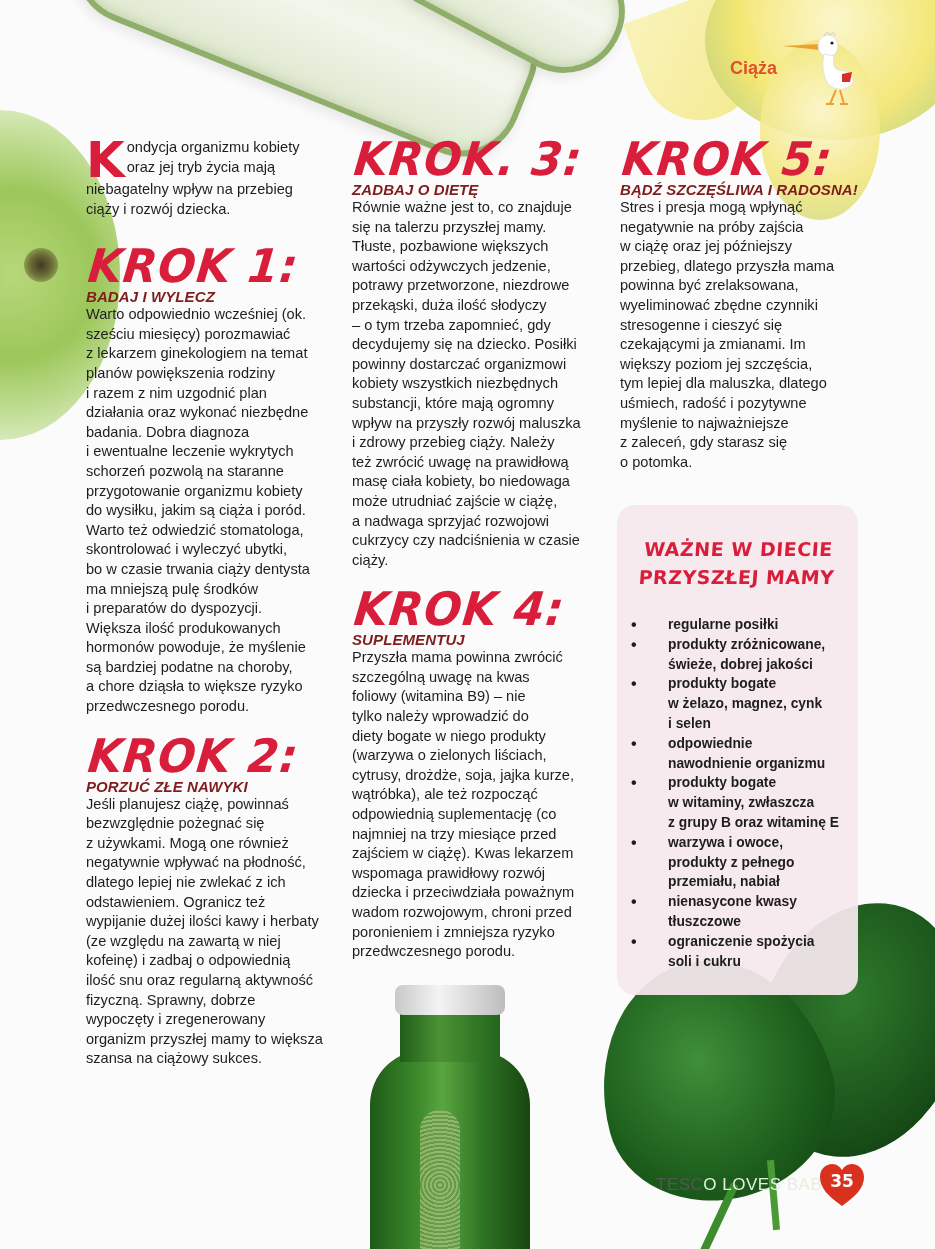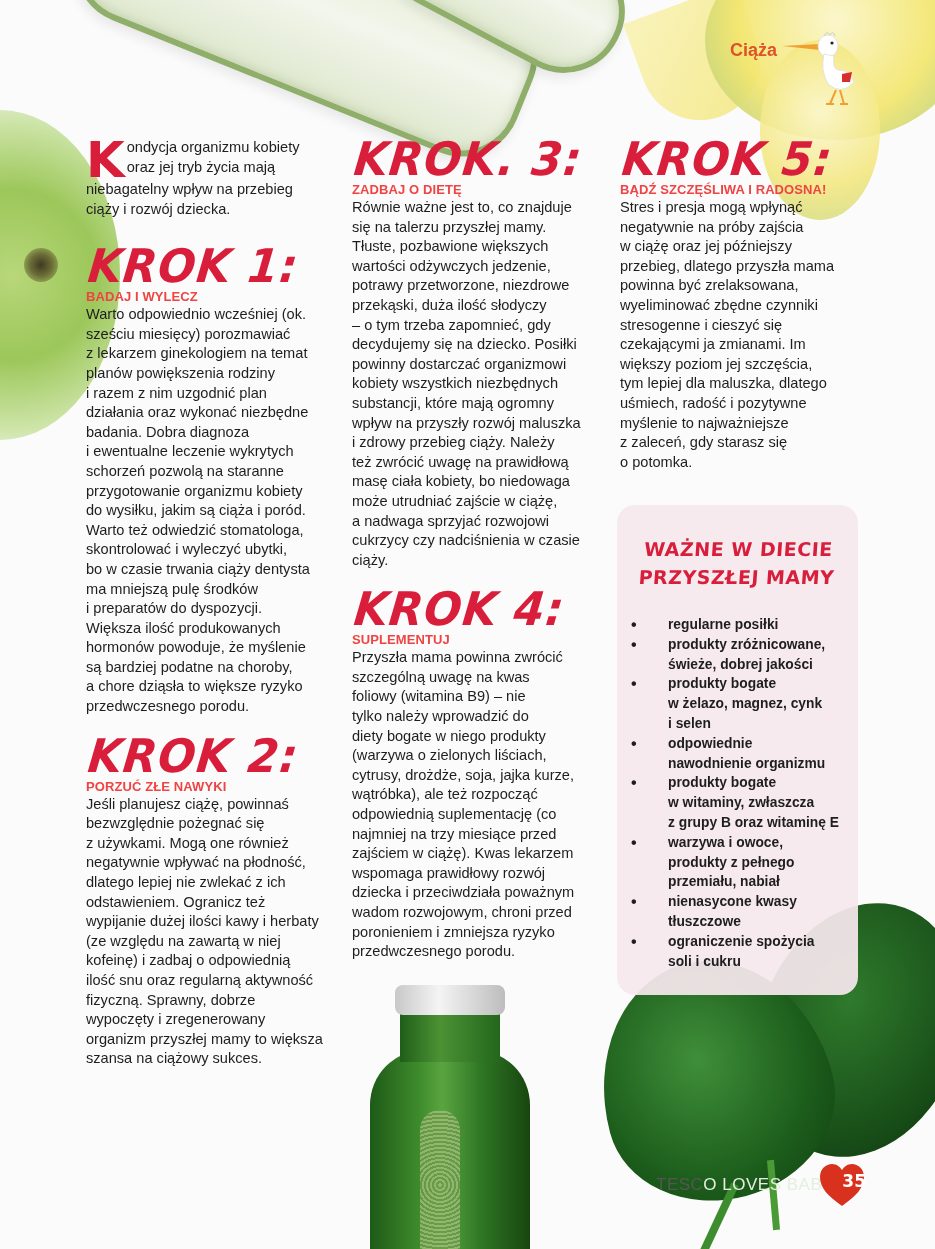--- a/index.html
+++ b/index.html
@@ -64,54 +64,54 @@
   .dropcap {
     float:left; font-family:"DejaVu Sans", sans-serif; font-weight:bold;
     color:#d81e3a; font-size:50px; line-height:40px; margin:2px 2px 0 0; height:40px;
   }
   .krok {
     font-family:"DejaVu Sans", sans-serif; font-weight:bold; font-style:italic;
     color:#d81e3a; font-size:44px; line-height:44px; letter-spacing:1px;
     transform:skewX(-6deg) scaleY(1.05); transform-origin:left bottom;
     margin:0;
   }
-  .sub { font-size:13px; font-weight:bold; color:#ef4444; margin:0 0 1px 0; letter-spacing:0.1px; line-height:15px; }
+  .sub { font-size:15px; font-weight:bold; color:#7f1d1d; margin:0 0 1px 0; letter-spacing:0.1px; line-height:15px;font-style:italic; }
   .section { margin:0; }
   .gap1 { height:26px; }
   .gap2 { height:18px; }
 
   .box {
     position:absolute; left:617px; top:505px; width:241px; height:490px;
     background:rgba(246,232,238,0.93); border-radius:18px;
   }
   .box-title {
     text-align:center; font-family:"DejaVu Sans", sans-serif; font-weight:bold;
     color:#d81e3a; font-size:19px; line-height:28px; margin:30px 0 0 0; letter-spacing:0.5px;
     transform:skewX(-4deg);
   }
   .box ul { list-style:none; margin:24px 0 14px 0; padding:0 10px 0 14px; }
   .box li { position:relative; padding-left:37px; font-size:13.8px; line-height:19.8px; font-weight:bold; color:#1e1e1e; }
   .box li::before { content:"•"; position:absolute; left:0; top:0; font-size:16px; }
 
   .header-tag {
-    position:absolute; left:730px; top:40px; font-family:"Liberation Sans", sans-serif;
+    position:absolute; left:730px; top:58px; font-family:"Liberation Sans", sans-serif;
     font-weight:bold; font-size:18px; color:#e0502a;
   }
   .stork { position:absolute; left:780px; top:30px; width:90px; height:80px; }
 
   .footer-brand {
     position:absolute; left:656px; top:1175px; font-size:17px; color:#555;
     letter-spacing:0.5px; font-family:"Liberation Sans", sans-serif;
   }
   .footer-brand .light { color:#e5efe0; }
   .page-num {
     position:absolute; left:818px; top:1162px; width:48px; height:46px;
   }
   .page-num span {
-    position:absolute; left:0; top:9px; width:48px; text-align:right;
+    position:absolute; left:0; top:9px; width:48px; text-align:center;
     color:#fff; font-weight:bold; font-size:17px; font-family:"DejaVu Sans", sans-serif;
   }
 </style>
 </head>
 <body>
 
 <div class="bg cucumber cuc1"></div>
 <div class="bg cucumber cuc2"></div>
 <div class="bg lemon3"></div>
 <div class="bg lemon1"></div>

